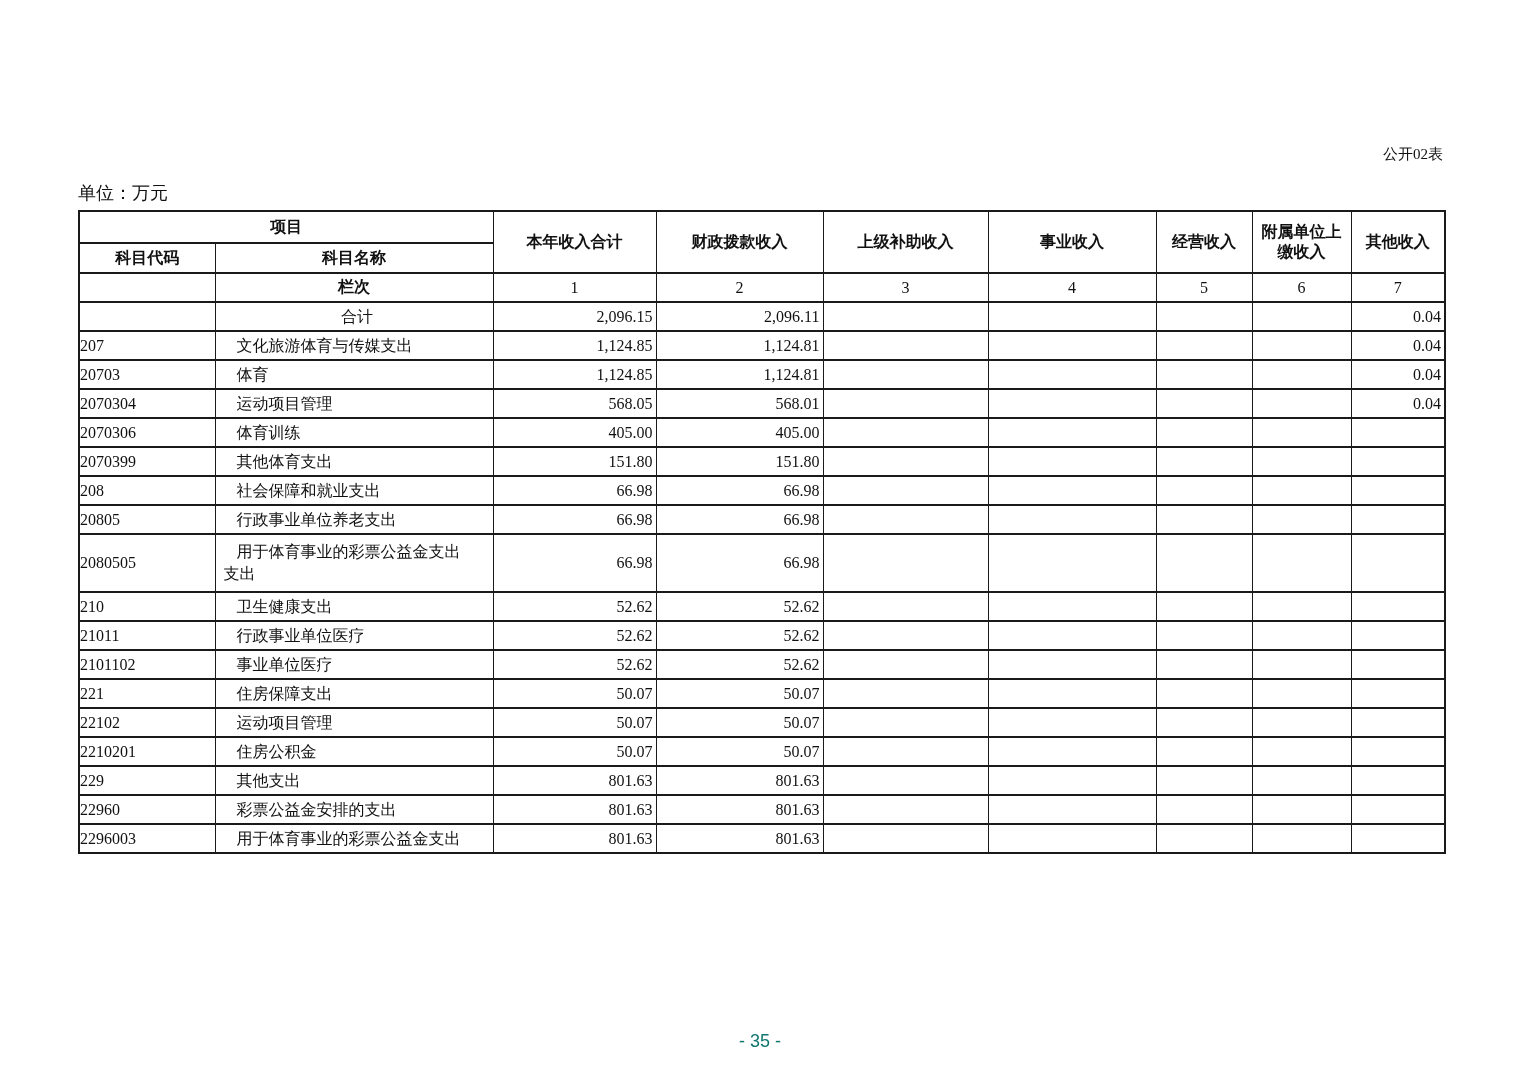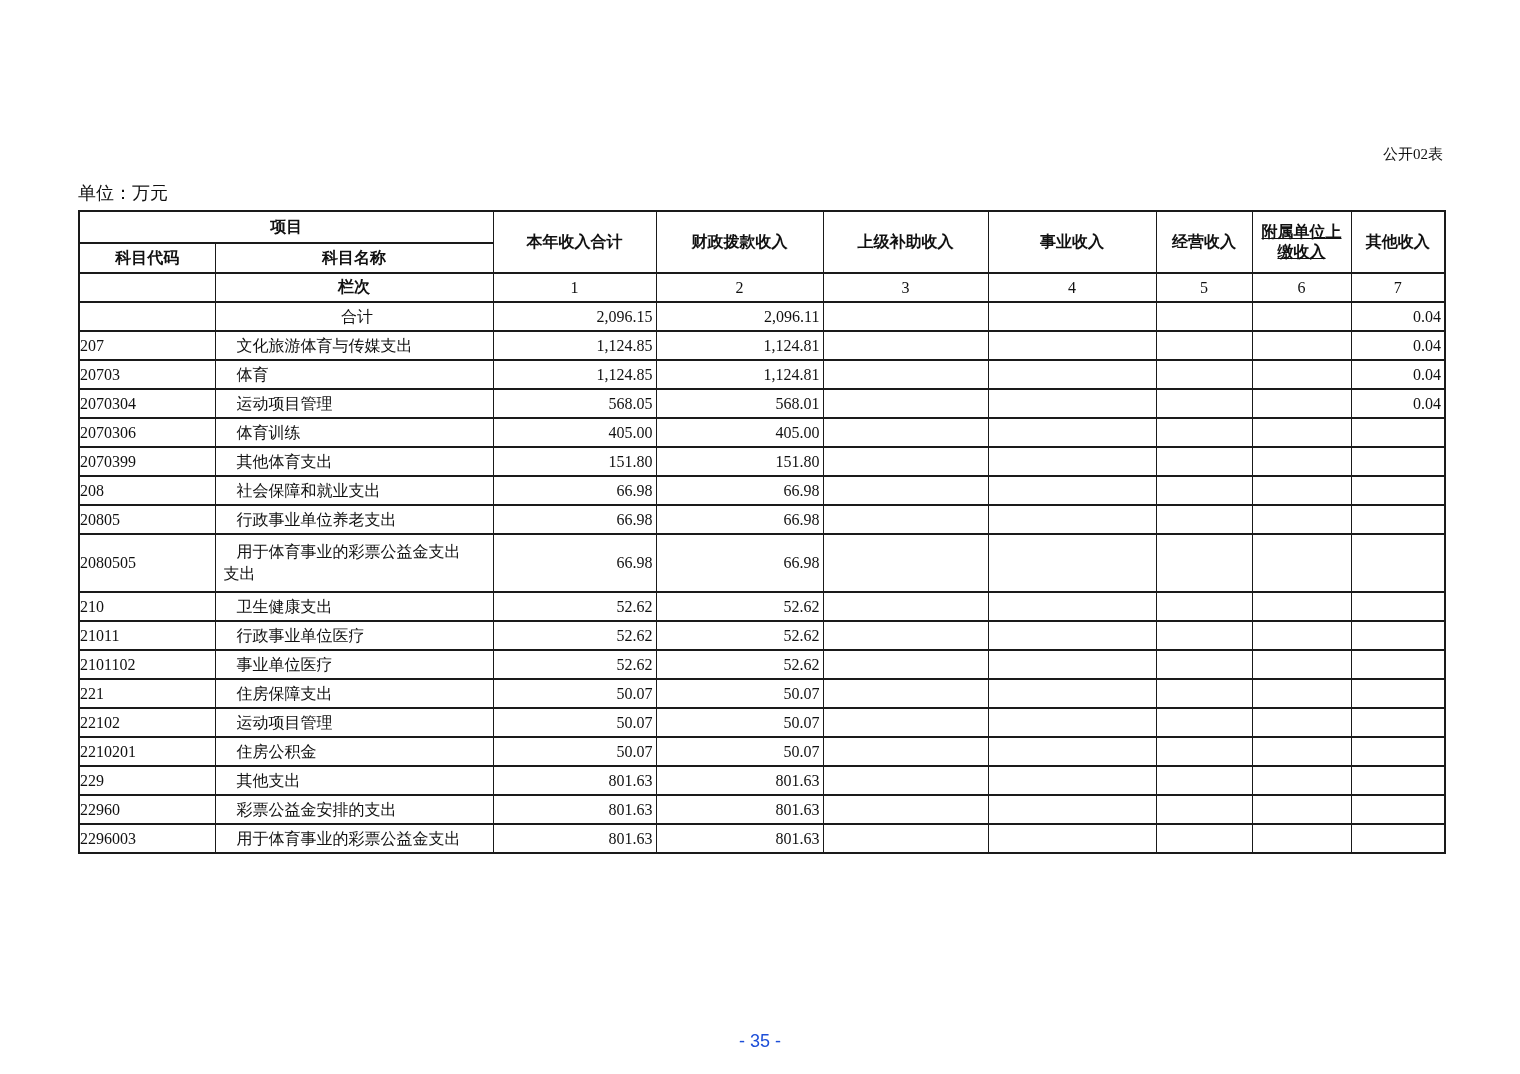--- a/index.html
+++ b/index.html
@@ -45,21 +45,21 @@
   .income-table thead th {
     font-family: "Liberation Sans", "DejaVu Sans", sans-serif;
     font-weight: bold;
     font-size: 16px;
     text-align: center;
     vertical-align: middle;
     line-height: 1.25;
   }
   .income-table thead tr.r1 th { height: 30px; }
   .income-table thead tr.r2 th { height: 28px; }
-  .income-table thead th.wrap { padding: 0 6px; text-decoration: underline; }
+  .income-table thead th.wrap { padding: 0 6px; }
   .income-table tr.lanci td { height: 27px; font-size: 16px; text-align: center; vertical-align: middle; }
   .income-table tr.lanci td.lanci-label {
     font-family: "Liberation Sans", "DejaVu Sans", sans-serif;
     font-weight: bold;
     margin-top: 24px;
   }
   .income-table tbody td {
     height: 27px;
     font-size: 16px;
     vertical-align: middle;
@@ -78,21 +78,21 @@
 
   .note {
     position: absolute; top: 862px; left: 78px;
     font-size: 15.5px;
   }
   .page-footer {
     position: absolute; top: 1031px; left: 0; width: 100%;
     text-align: center;
     font-family: "Liberation Sans", "DejaVu Sans", sans-serif;
     font-size: 18px;
-    color: #1d4ed8;
+    color: #0f766e;
   }
 </style>
 </head>
 <body>
 
 <div class="page">
 
 
   <div class="form-code">公开02表</div>
 

